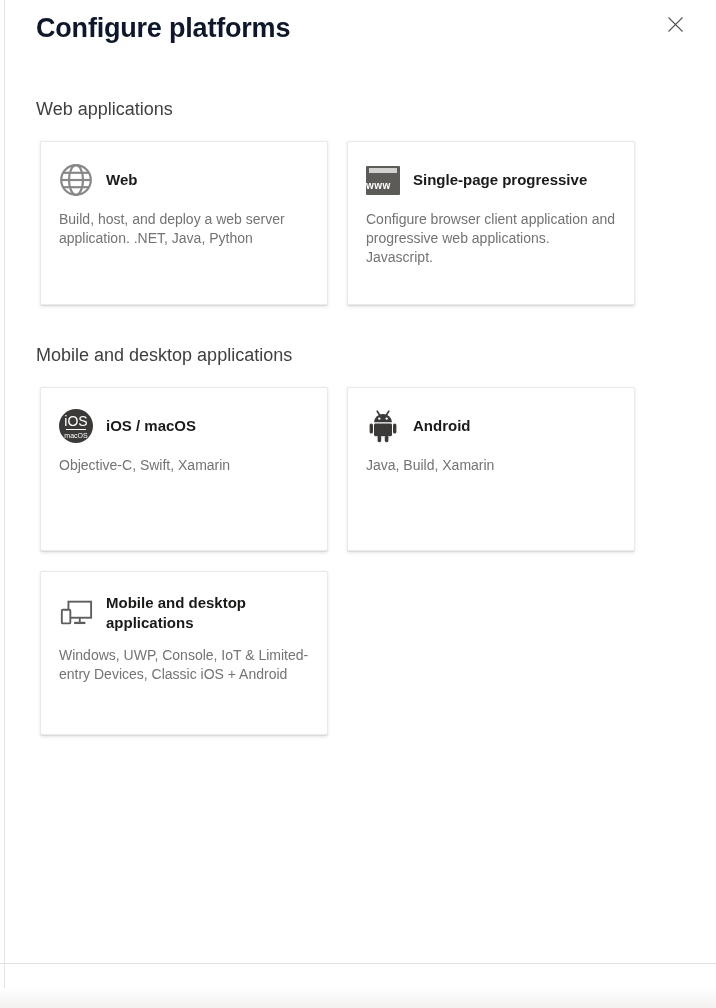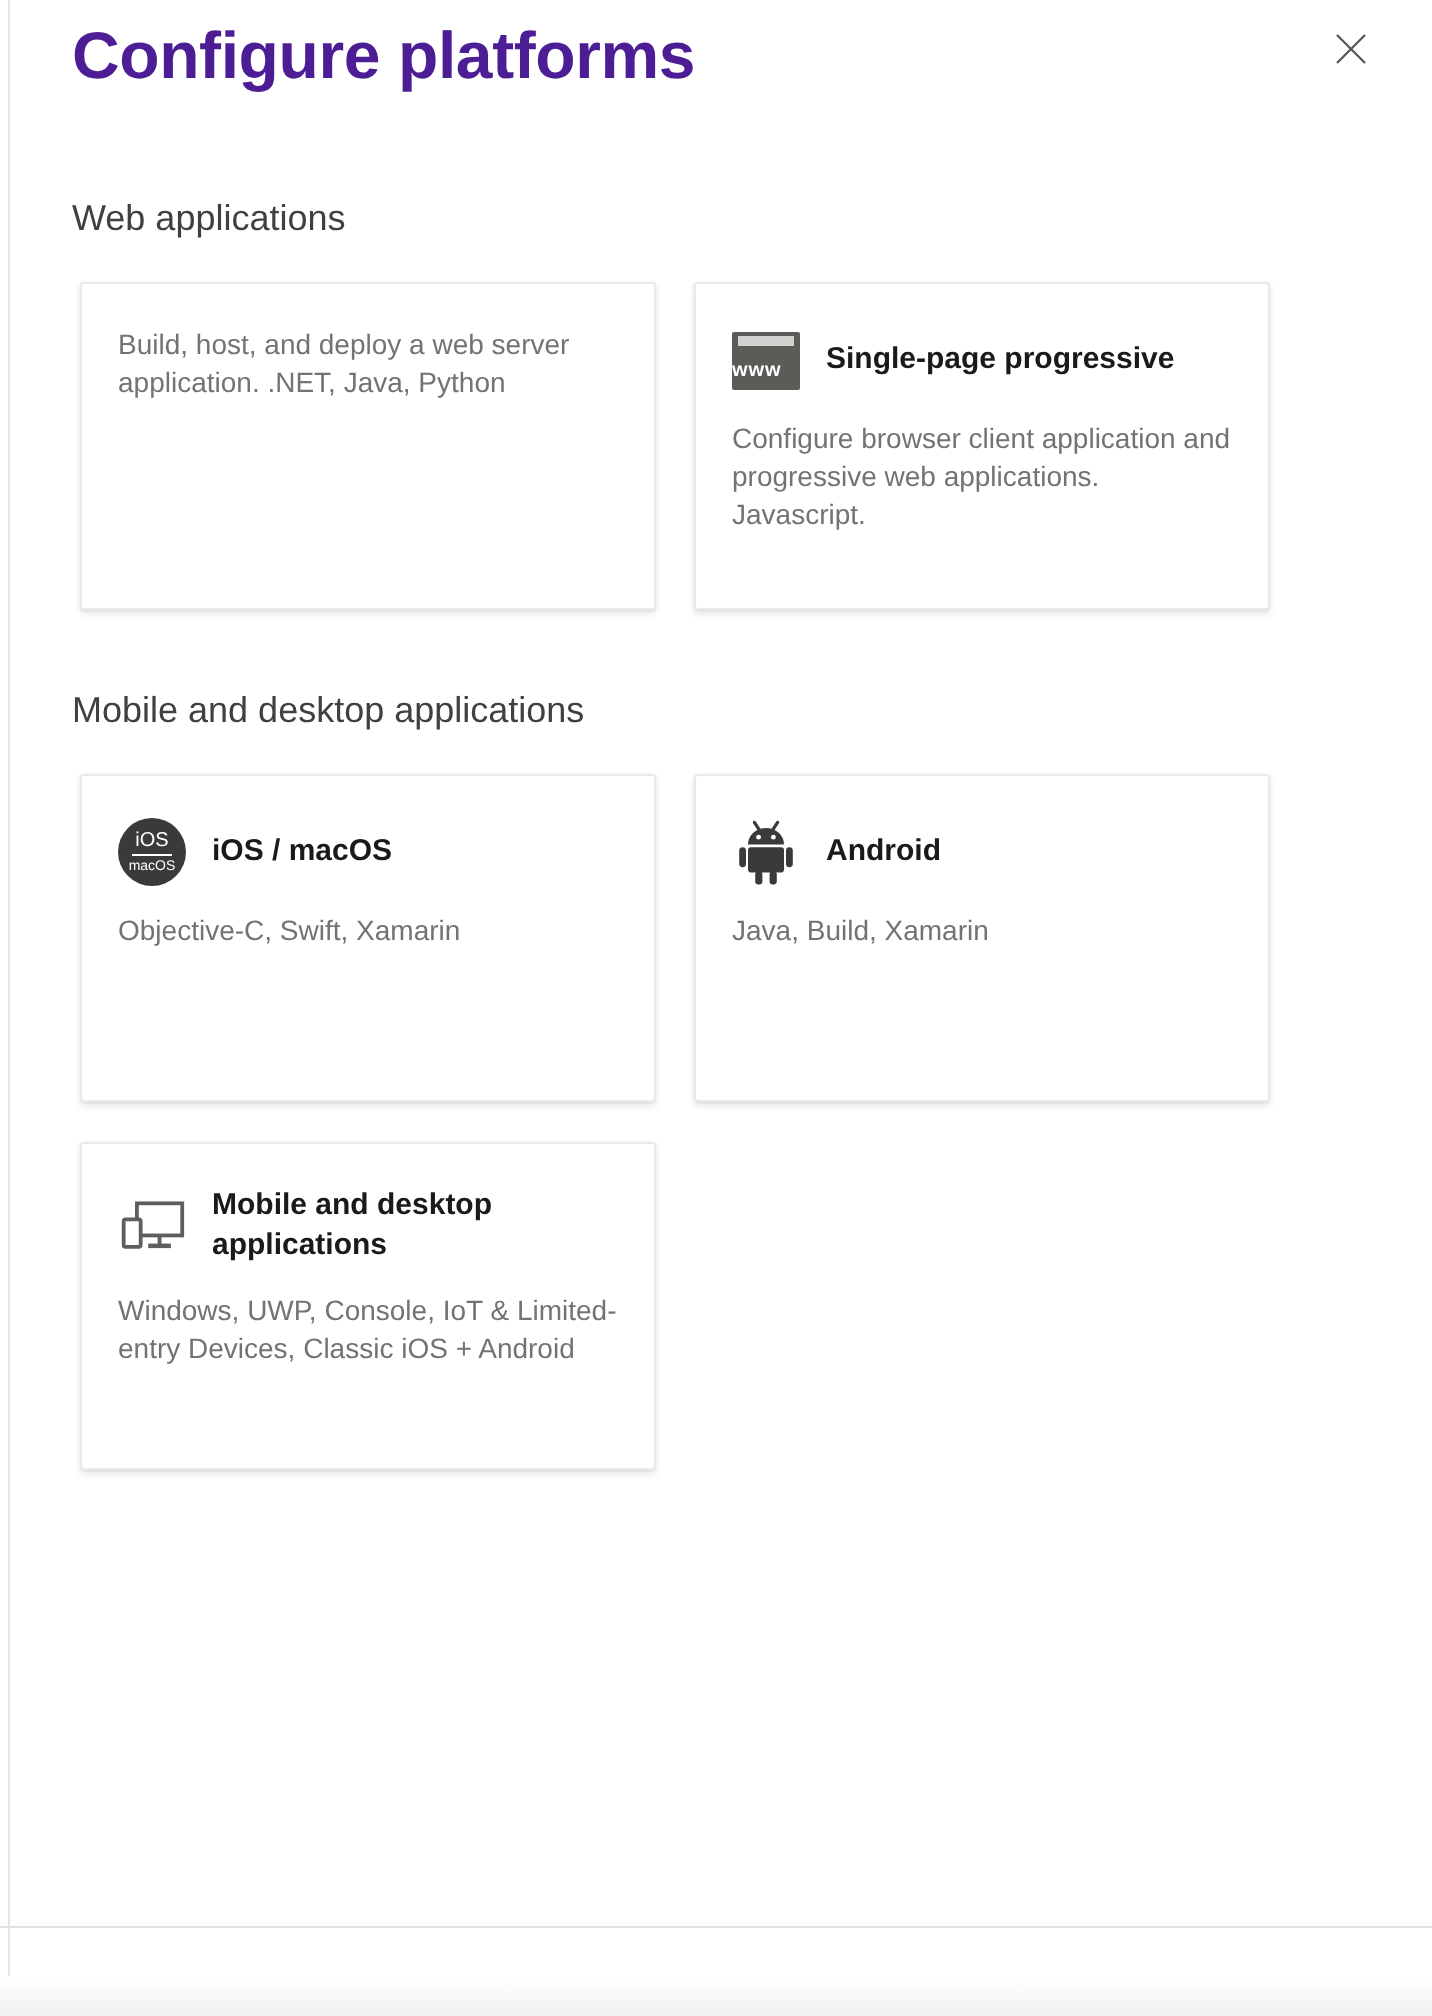--- a/index.html
+++ b/index.html
@@ -16,25 +16,25 @@
 
   .panel-left-border {
     position: absolute;
     left: 4px; top: 0;
     width: 1px; height: 990px;
     background: #e6e4e2;
   }
 
   .panel-title {
     margin: 10px 0 0 36px;
-    font-size: 33px;
+    font-size: 27px;
     line-height: 36px;
     font-weight: 600;
     letter-spacing: -0.2px;
-    color: #4c1d95;
+    color: #0f172a;
   }
 
   .close-btn {
     position: absolute;
     top: 15px; right: 30px;
     width: 22px; height: 22px;
     display: flex; align-items: center; justify-content: center;
     background: transparent;
     border: none;
     cursor: pointer;
@@ -98,21 +98,21 @@
     width: 34px; height: 34px;
     border-radius: 50%;
     background: #3b3a39;
     color: #ffffff;
     display: flex;
     flex-direction: column;
     align-items: center;
     justify-content: center;
     line-height: 1;
   }
-  .ios-disc .t1 { font-size: 10px; font-weight: 400; }
+  .ios-disc .t1 { font-size: 14px; font-weight: 400; }
   .ios-disc .rule { width: 20px; height: 1px; background: #ffffff; margin: 1.5px 0; }
   .ios-disc .t2 { font-size: 7px; font-weight: 400; }
 
   
   .www-box {
     width: 34px; height: 29px;
     background: #5d5b58;
     border-radius: 1px;
     position: relative;
   }
@@ -160,20 +160,32 @@
         <line x1="15.5" y1="1.5" x2="1.5" y2="15.5" stroke="#55524f" stroke-width="1.1"></line>
       </svg>
     </span>
   </button>
 
   <div class="section">
     <div class="section-title first">Web applications</div>
     <div class="cards">
 
       <div class="card">
+        <div class="card-head">
+          <span class="icon-wrap">
+            <svg width="34" height="34" viewBox="0 0 34 34" fill="none">
+              <circle cx="17" cy="17" r="14.8" stroke="#8a8886" stroke-width="2.2"></circle>
+              <ellipse cx="17" cy="17" rx="7" ry="14.8" stroke="#8a8886" stroke-width="2.2"></ellipse>
+              <line x1="4.2" y1="9.8" x2="29.8" y2="9.8" stroke="#8a8886" stroke-width="2.2"></line>
+              <line x1="2.2" y1="17" x2="31.8" y2="17" stroke="#8a8886" stroke-width="2.2"></line>
+              <line x1="4.2" y1="24.2" x2="29.8" y2="24.2" stroke="#8a8886" stroke-width="2.2"></line>
+            </svg>
+          </span>
+          <span class="card-title">Web</span>
+        </div>
         <div class="card-desc">Build, host, and deploy a web server application. .NET, Java, Python</div>
       </div>
 
       <div class="card">
         <div class="card-head">
           <span class="icon-wrap">
             <span class="www-box">
               <span class="addr"></span>
               <span class="label">www</span>
             </span>

